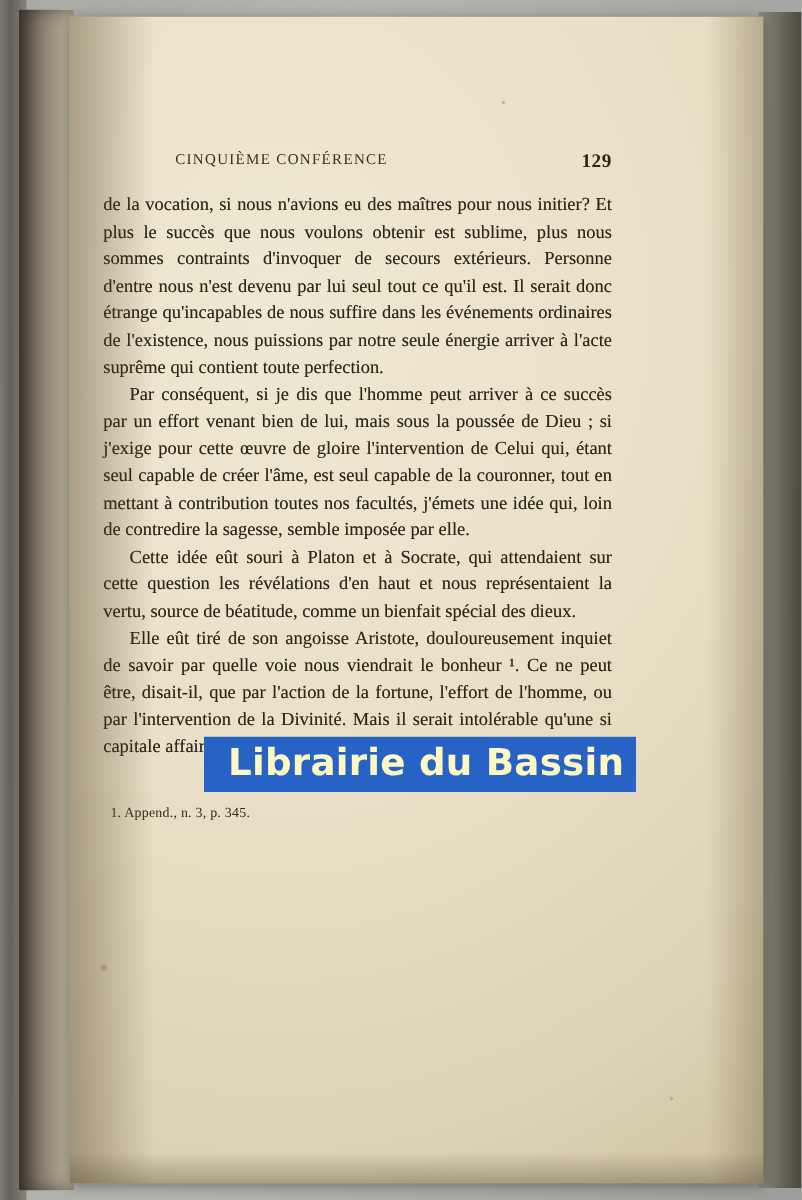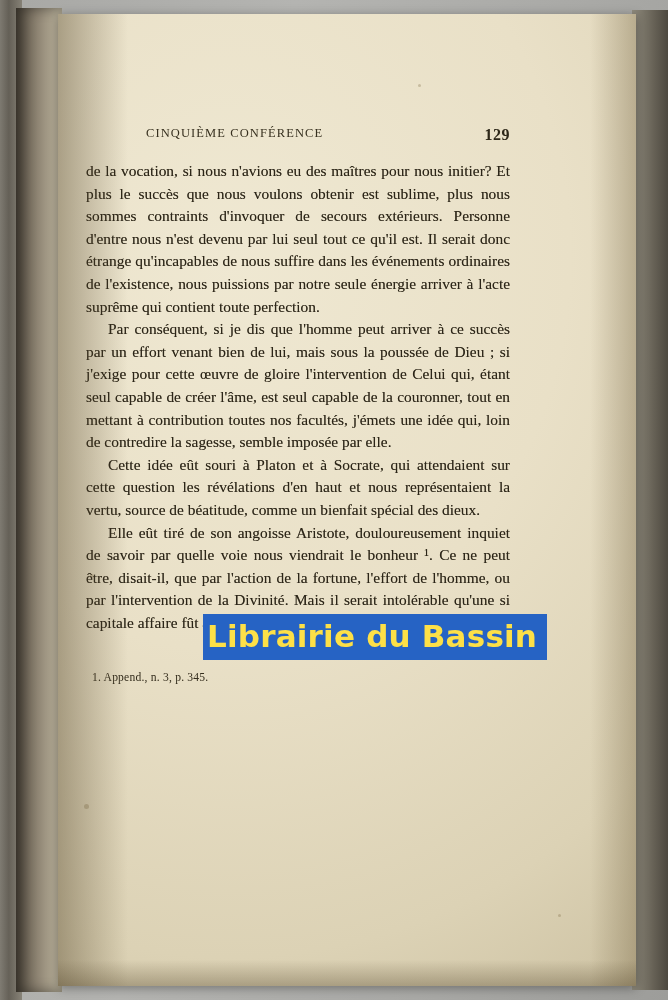--- a/index.html
+++ b/index.html
@@ -124,30 +124,29 @@
     line-height: 15px;
     color: #342d1d;
     letter-spacing: .2px;
   }
   
   .watermark {
     position: absolute;
     left: 112px;
     top: 600px;
     background: #2663c4;
-    color: #fde047;
+    color: #fef9c3;
     font-family: "DejaVu Sans", sans-serif;
     font-size: 31px;
     font-weight: 700;
     letter-spacing: .2px;
-    padding: 5px 10px 7px 4px;
+    padding: 5px 10px 7px 20px;
     line-height: 34px;
     white-space: nowrap;
     user-select: none;
-    margin-left: 33px;
   }
   
   .bottom-shadow {
     position: absolute;
     left: 58px; right: 32px; bottom: 14px;
     height: 26px;
     background: linear-gradient(0deg, rgba(80,66,40,.35), rgba(80,66,40,0));
     pointer-events: none;
   }
 </style>

